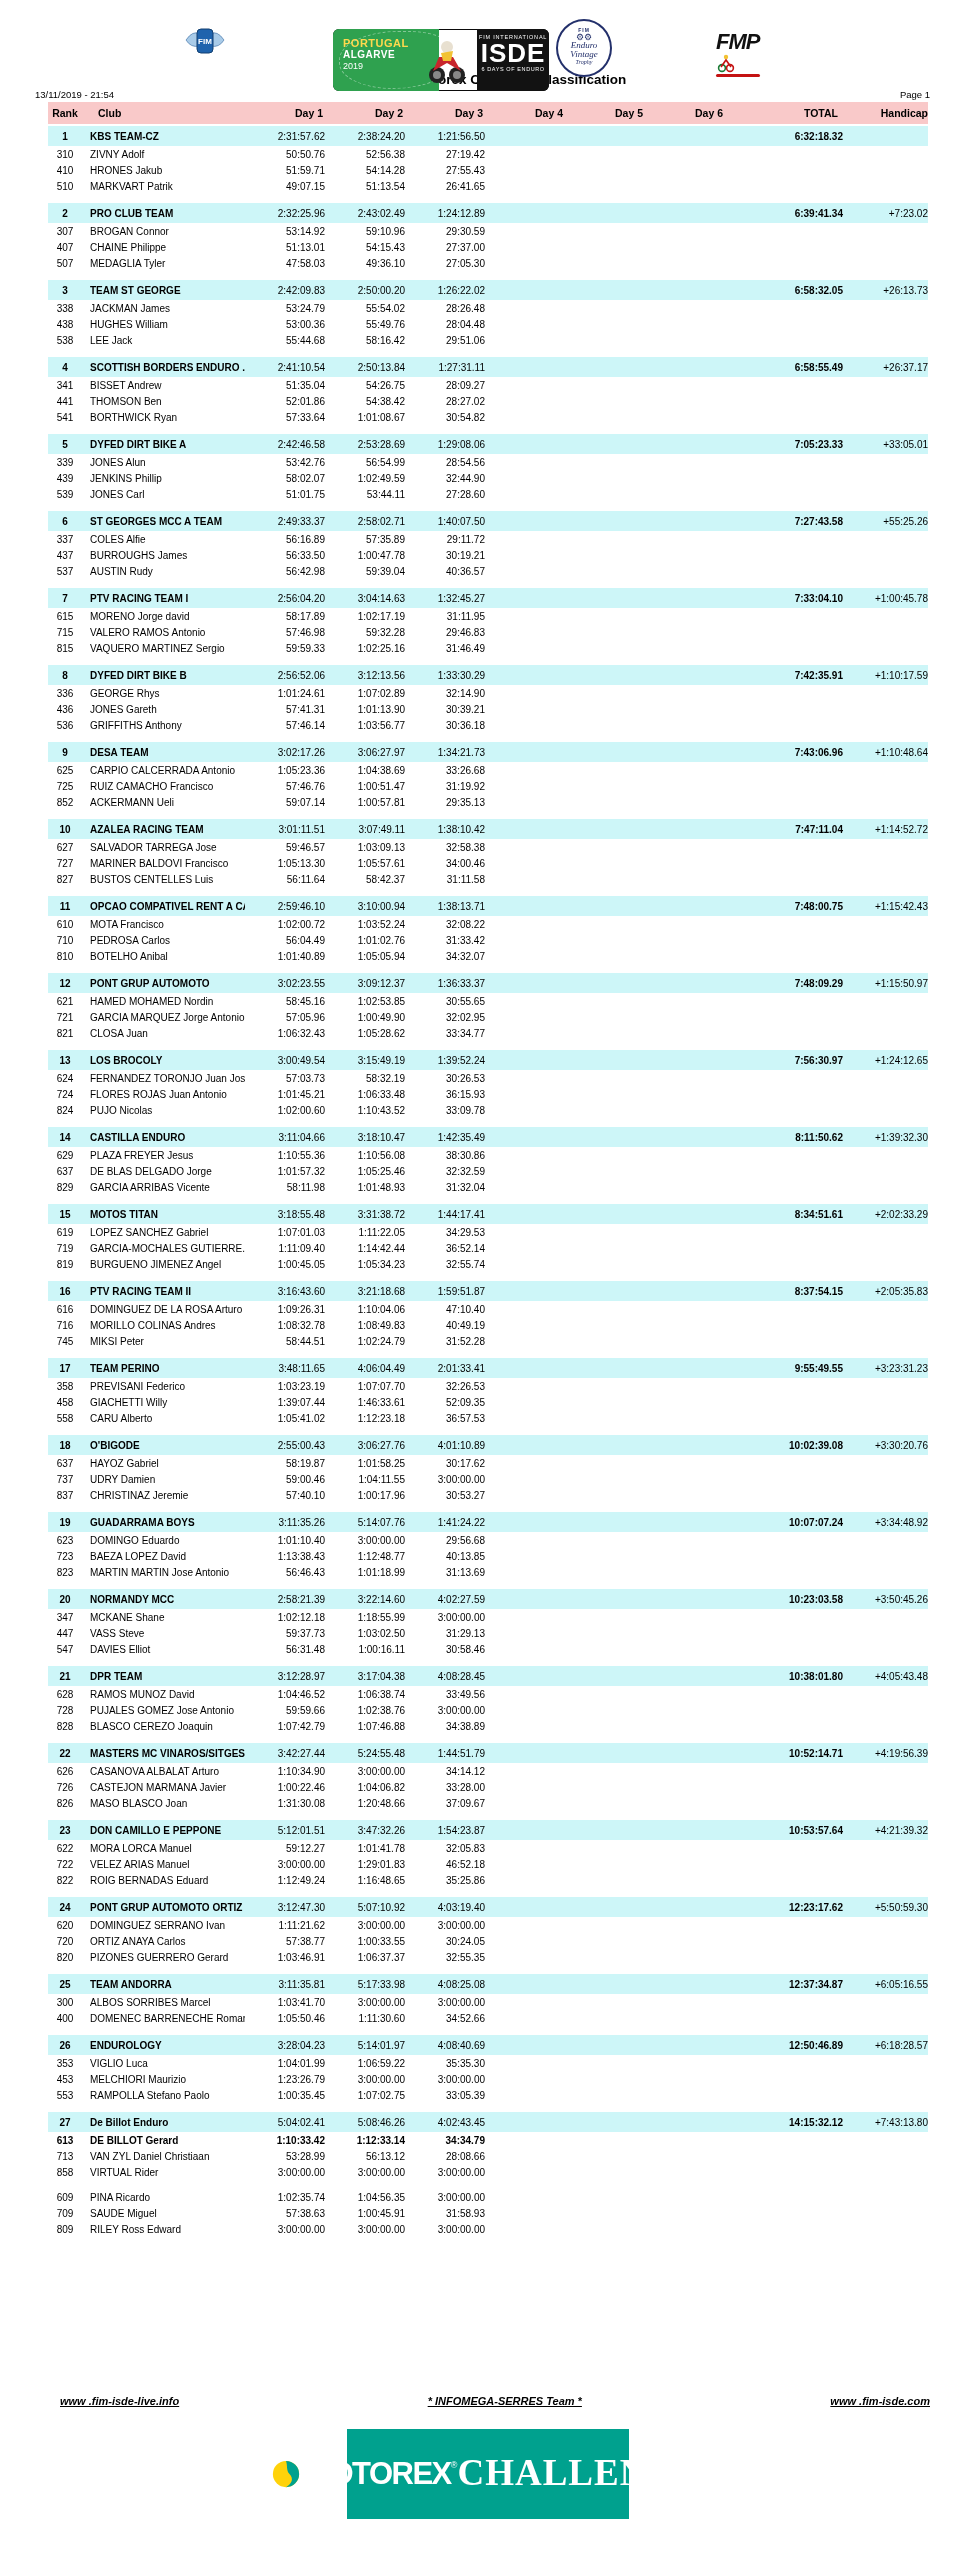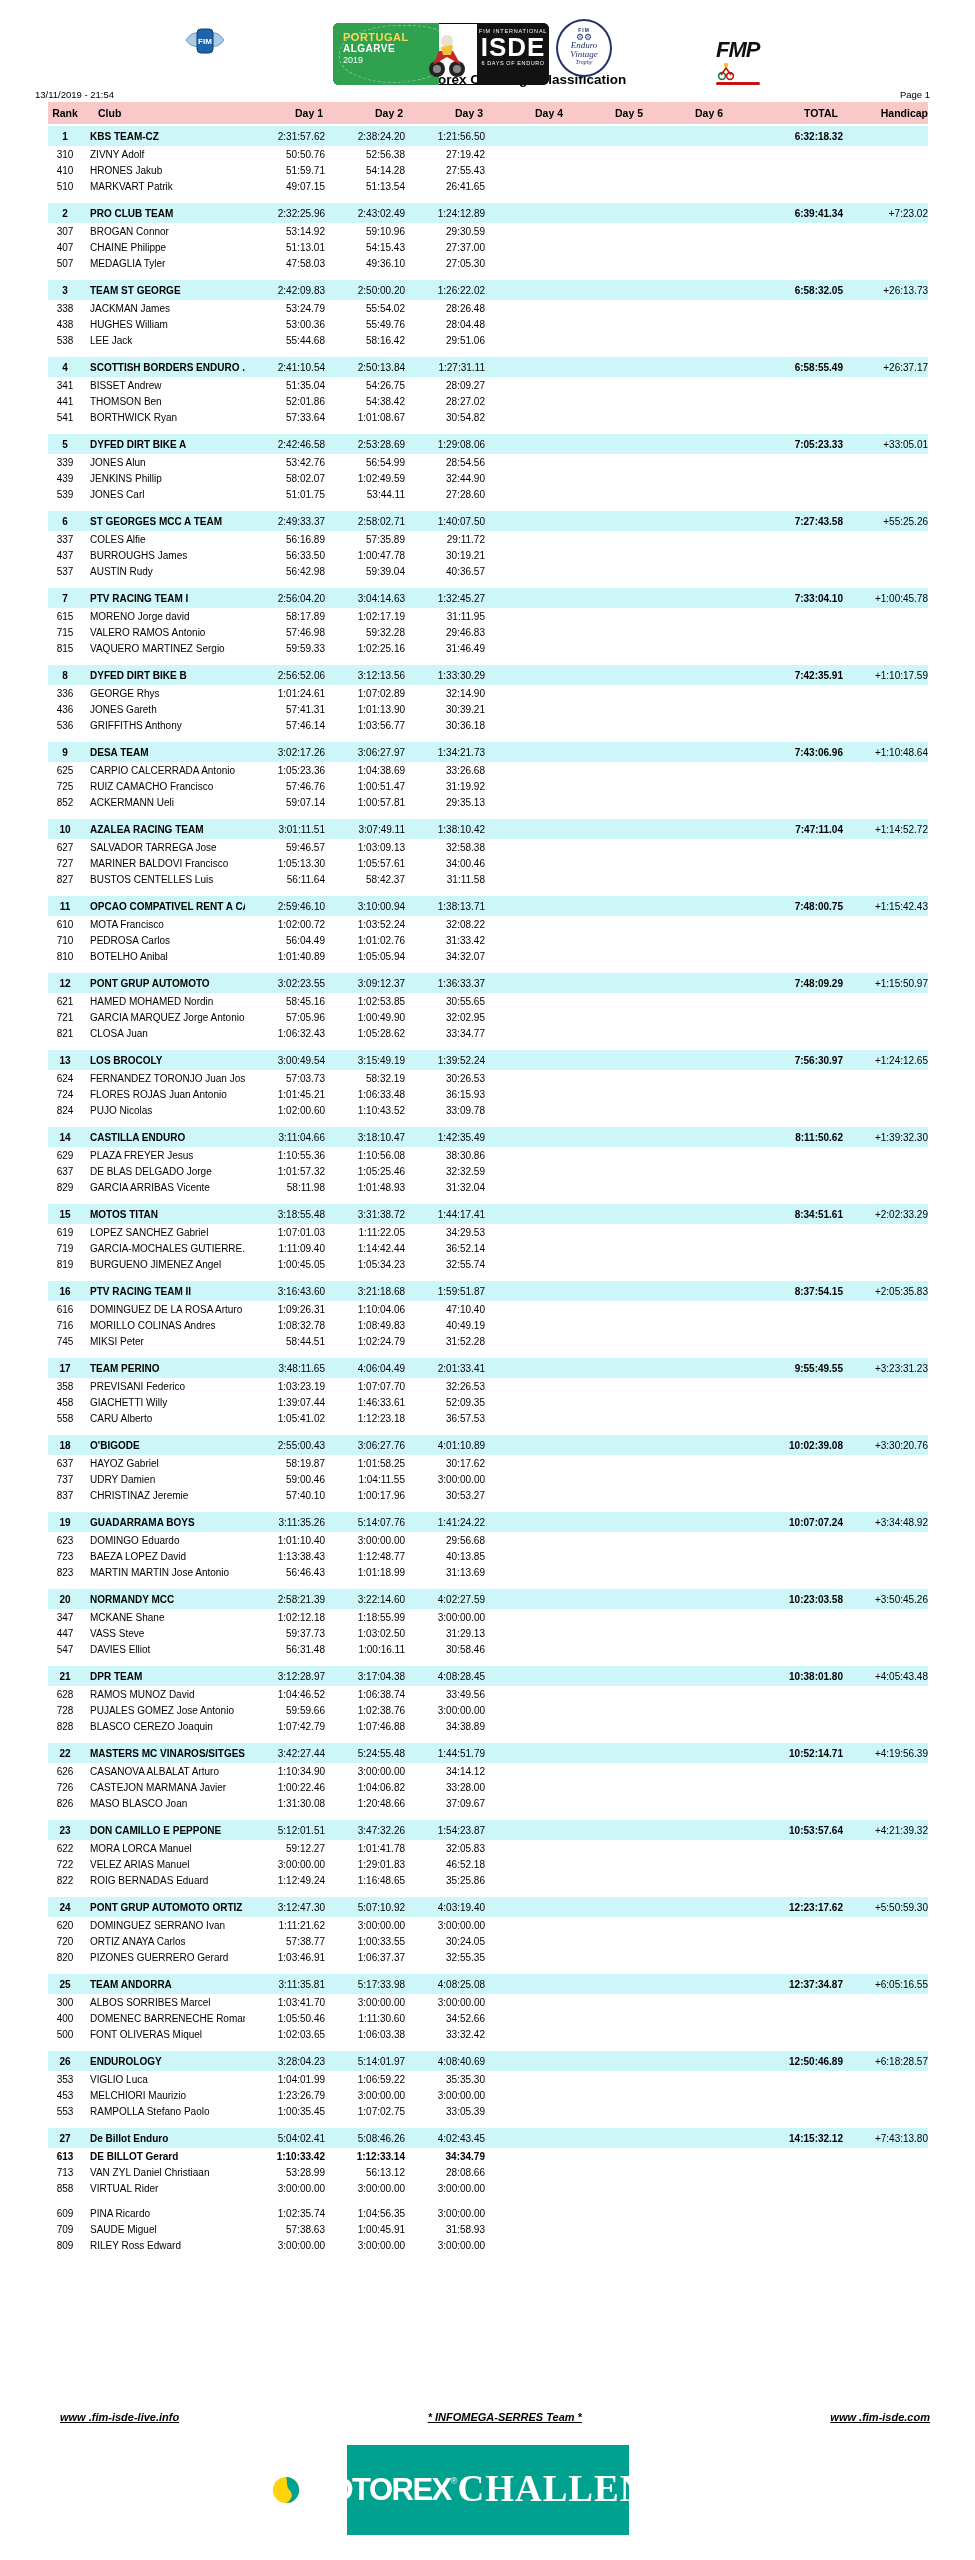--- a/index.html
+++ b/index.html
@@ -1,36 +1,36 @@
 <!DOCTYPE html>
 <html><head>
 <meta charset="utf-8">
 <style>
   html,body{margin:0;padding:0;background:#fff;}
   .page{width:975px;height:2560px;background:#fff;font-family:"Liberation Sans",sans-serif;color:#000;overflow:hidden;position:relative;}
   
   .logos-row{height:70px;padding-top:10px;position:relative;}
   .fim-logo{position:absolute;left:185px;top:26px;width:40px;height:30px;}
-  .isde-banner{position:absolute;left:333px;top:23px;width:216px;height:62px;display:flex;border-radius:6px;overflow:hidden;box-shadow:0 0 0 1px #0a0a0a inset;}
+  .isde-banner{position:absolute;left:333px;top:29px;width:216px;height:62px;display:flex;border-radius:6px;overflow:hidden;box-shadow:0 0 0 1px #0a0a0a inset;}
   .isde-left{width:128px;background:#2fa14f;color:#fff;padding:8px 0 0 10px;box-sizing:border-box;position:relative;}
   .isde-portugal{color:#ffd94d;font-weight:bold;font-size:11px;letter-spacing:.5px;}
   .isde-algarve{font-weight:bold;font-size:10px;letter-spacing:.5px;}
   .isde-year{font-size:9px;margin-top:1px;}
   .isde-dash{position:absolute;left:6px;top:2px;width:116px;height:56px;border:1px dashed rgba(255,255,255,.8);border-radius:50% 40% 55% 45%;opacity:.5;}
   .isde-right{width:88px;background:#121212;color:#fff;text-align:center;padding-top:5px;box-sizing:border-box;margin-left:38px;}
   .isde-fim-int{font-size:5.5px;letter-spacing:.8px;}
   .isde-big{font-size:26px;font-weight:900;letter-spacing:1px;line-height:26px;}
   .isde-days{font-size:5.5px;letter-spacing:.6px;}
   .isde-bike{position:absolute;left:92px;top:6px;}
   .vintage-badge{position:absolute;left:556px;top:19px;width:56px;height:58px;border:2px solid #23306b;border-radius:50%;box-sizing:border-box;text-align:center;padding-top:6px;background:#fff;}
   .vb-fim{font-size:5px;font-weight:bold;color:#23306b;letter-spacing:1px;}
   .vb-bike{font-size:9px;color:#23306b;line-height:8px;}
   .vb-script{font-family:"Liberation Serif",serif;font-style:italic;font-size:9px;color:#23306b;line-height:9px;}
   .vb-trophy{font-family:"Liberation Serif",serif;font-style:italic;font-size:6px;color:#23306b;}
-  .fmp-logo{position:absolute;left:716px;top:40px;width:60px;height:30px;}
+  .fmp-logo{position:absolute;left:716px;top:32px;width:60px;height:30px;}
   .fmp-text{font-size:22px;font-weight:900;font-style:italic;letter-spacing:-1px;color:#111;line-height:20px;display:inline-block;}
   .fmp-rider{display:inline-block;vertical-align:top;margin-left:1px;}
   .fmp-bar{width:44px;height:3px;background:#c41212;border-radius:2px;margin-top:1px;}
   
   .title{text-align:center;font-size:13.5px;font-weight:bold;margin-top:-8px;}
   .meta-row{display:flex;justify-content:space-between;font-size:9.5px;margin:2px 45px 2px 35px;}
   
   .tbl{margin-left:48px;width:880px;font-size:10px;}
   .tr{display:flex;align-items:center;}
   .c-rank{width:34px;text-align:center;flex:none;}
@@ -1366,32 +1366,20 @@
             <div class="c-club">DOMENEC BARRENECHE Roman</div>
             <div class="c-day">1:05:50.46</div>
             <div class="c-day">1:11:30.60</div>
             <div class="c-day">34:52.66</div>
             <div class="c-day"></div>
             <div class="c-day"></div>
             <div class="c-day"></div>
             <div class="c-total"></div>
             <div class="c-hcap"></div>
           </div>
-          <div class="tr rider-row">
-            <div class="c-rank">500</div>
-            <div class="c-club">FONT OLIVERAS Miquel</div>
-            <div class="c-day">1:02:03.65</div>
-            <div class="c-day">1:06:03.38</div>
-            <div class="c-day">33:32.42</div>
-            <div class="c-day"></div>
-            <div class="c-day"></div>
-            <div class="c-day"></div>
-            <div class="c-total"></div>
-            <div class="c-hcap"></div>
-          </div>
         </div>
         <div class="team-block">
           <div class="tr team-row">
             <div class="c-rank">26</div>
             <div class="c-club">ENDUROLOGY</div>
             <div class="c-day">3:28:04.23</div>
             <div class="c-day">5:14:01.97</div>
             <div class="c-day">4:08:40.69</div>
             <div class="c-day"></div>
             <div class="c-day"></div>

